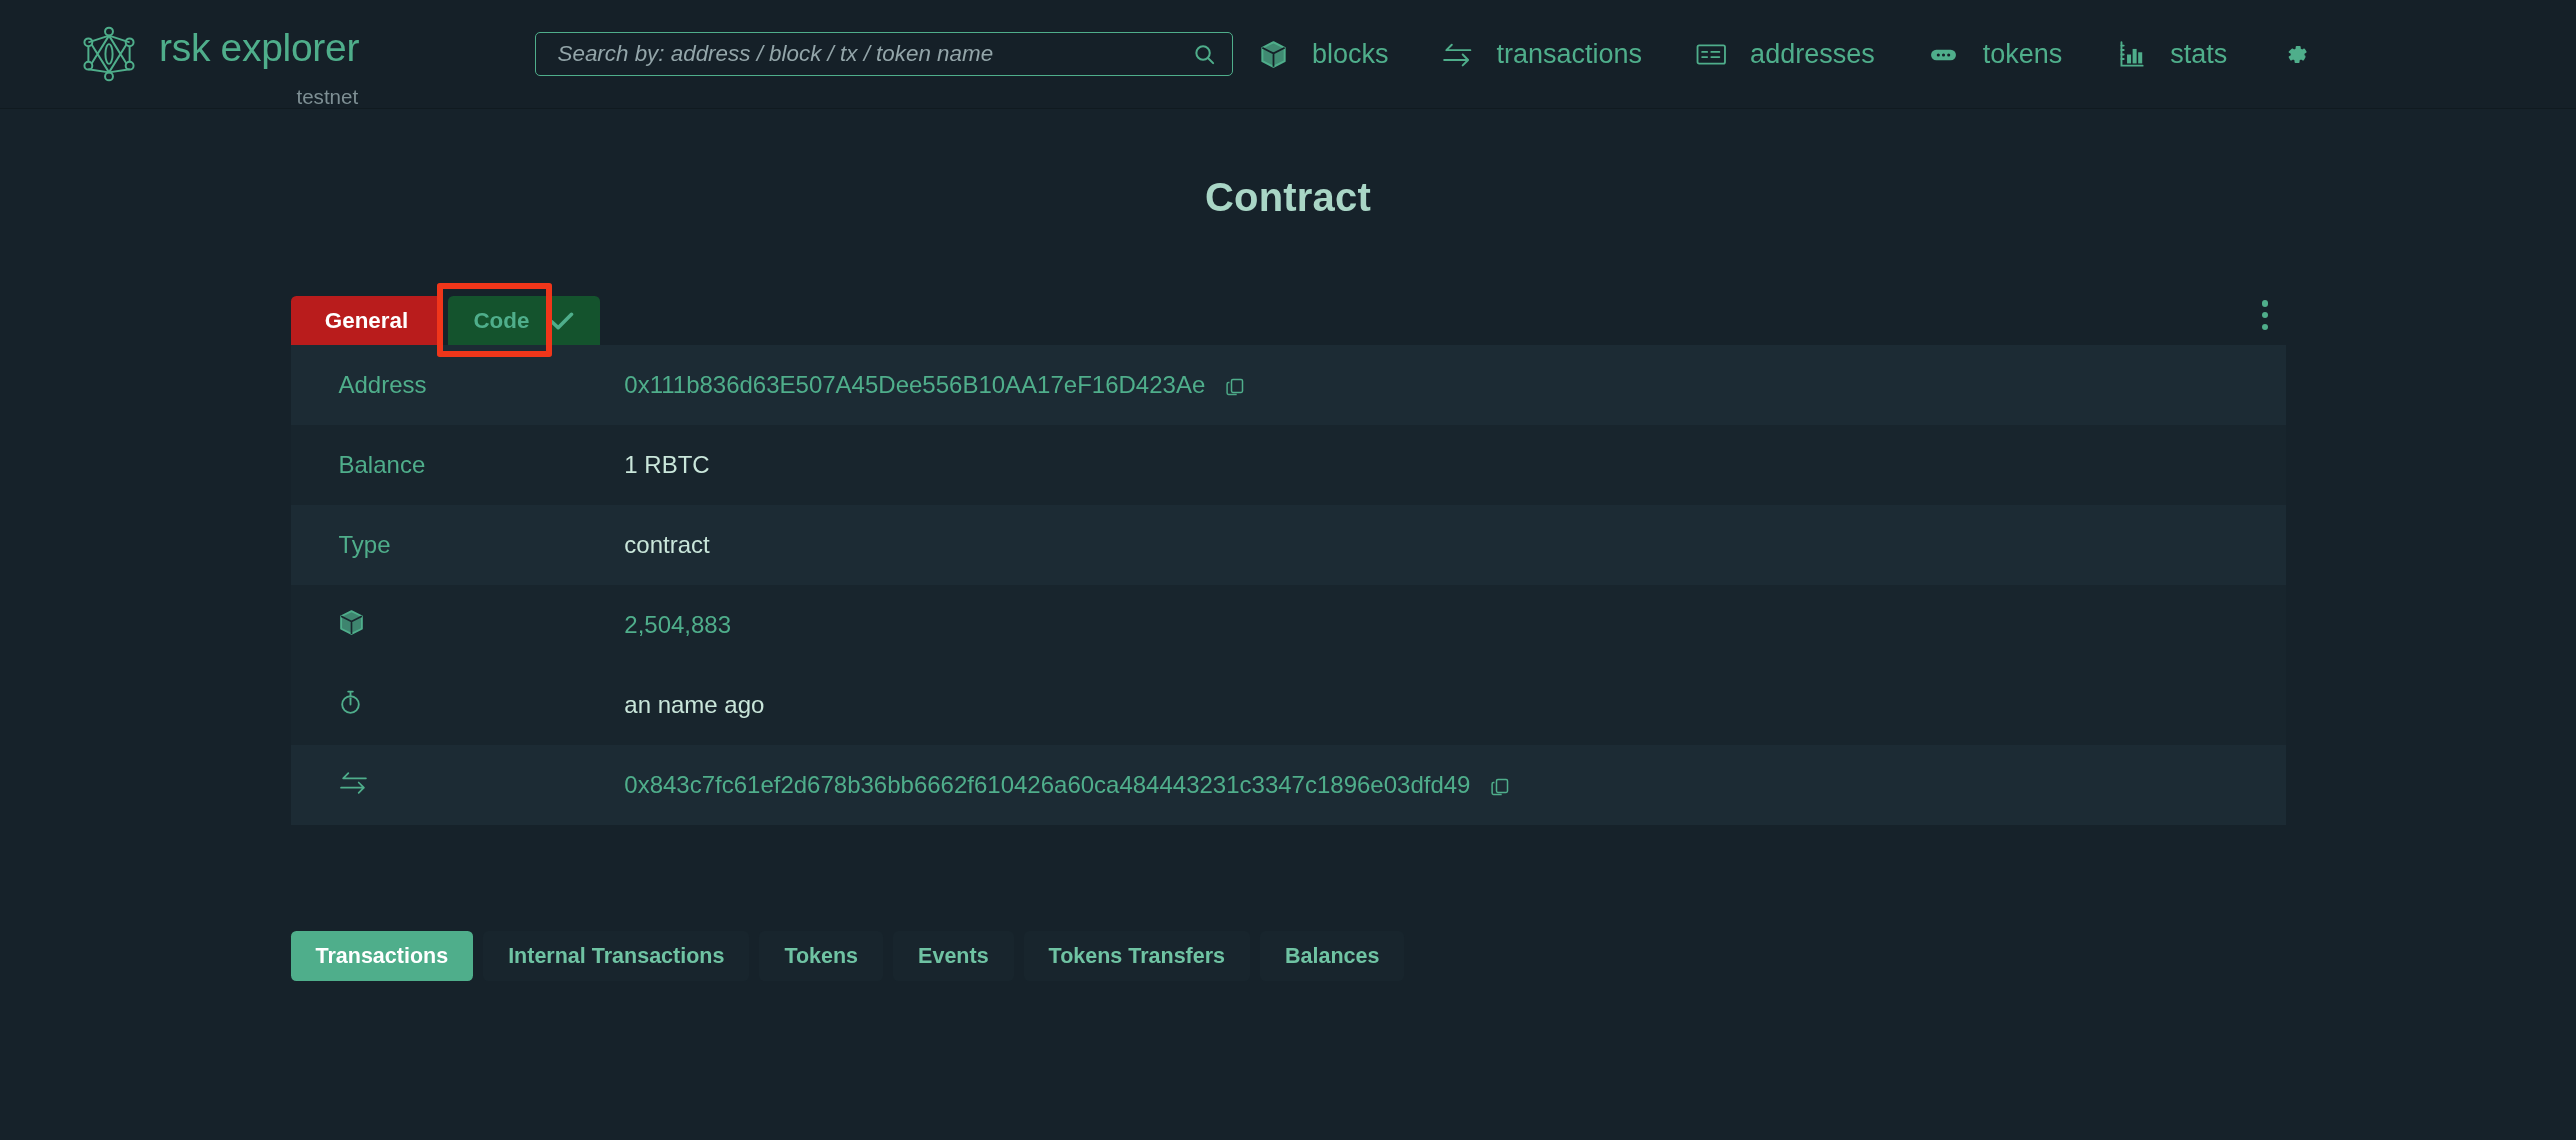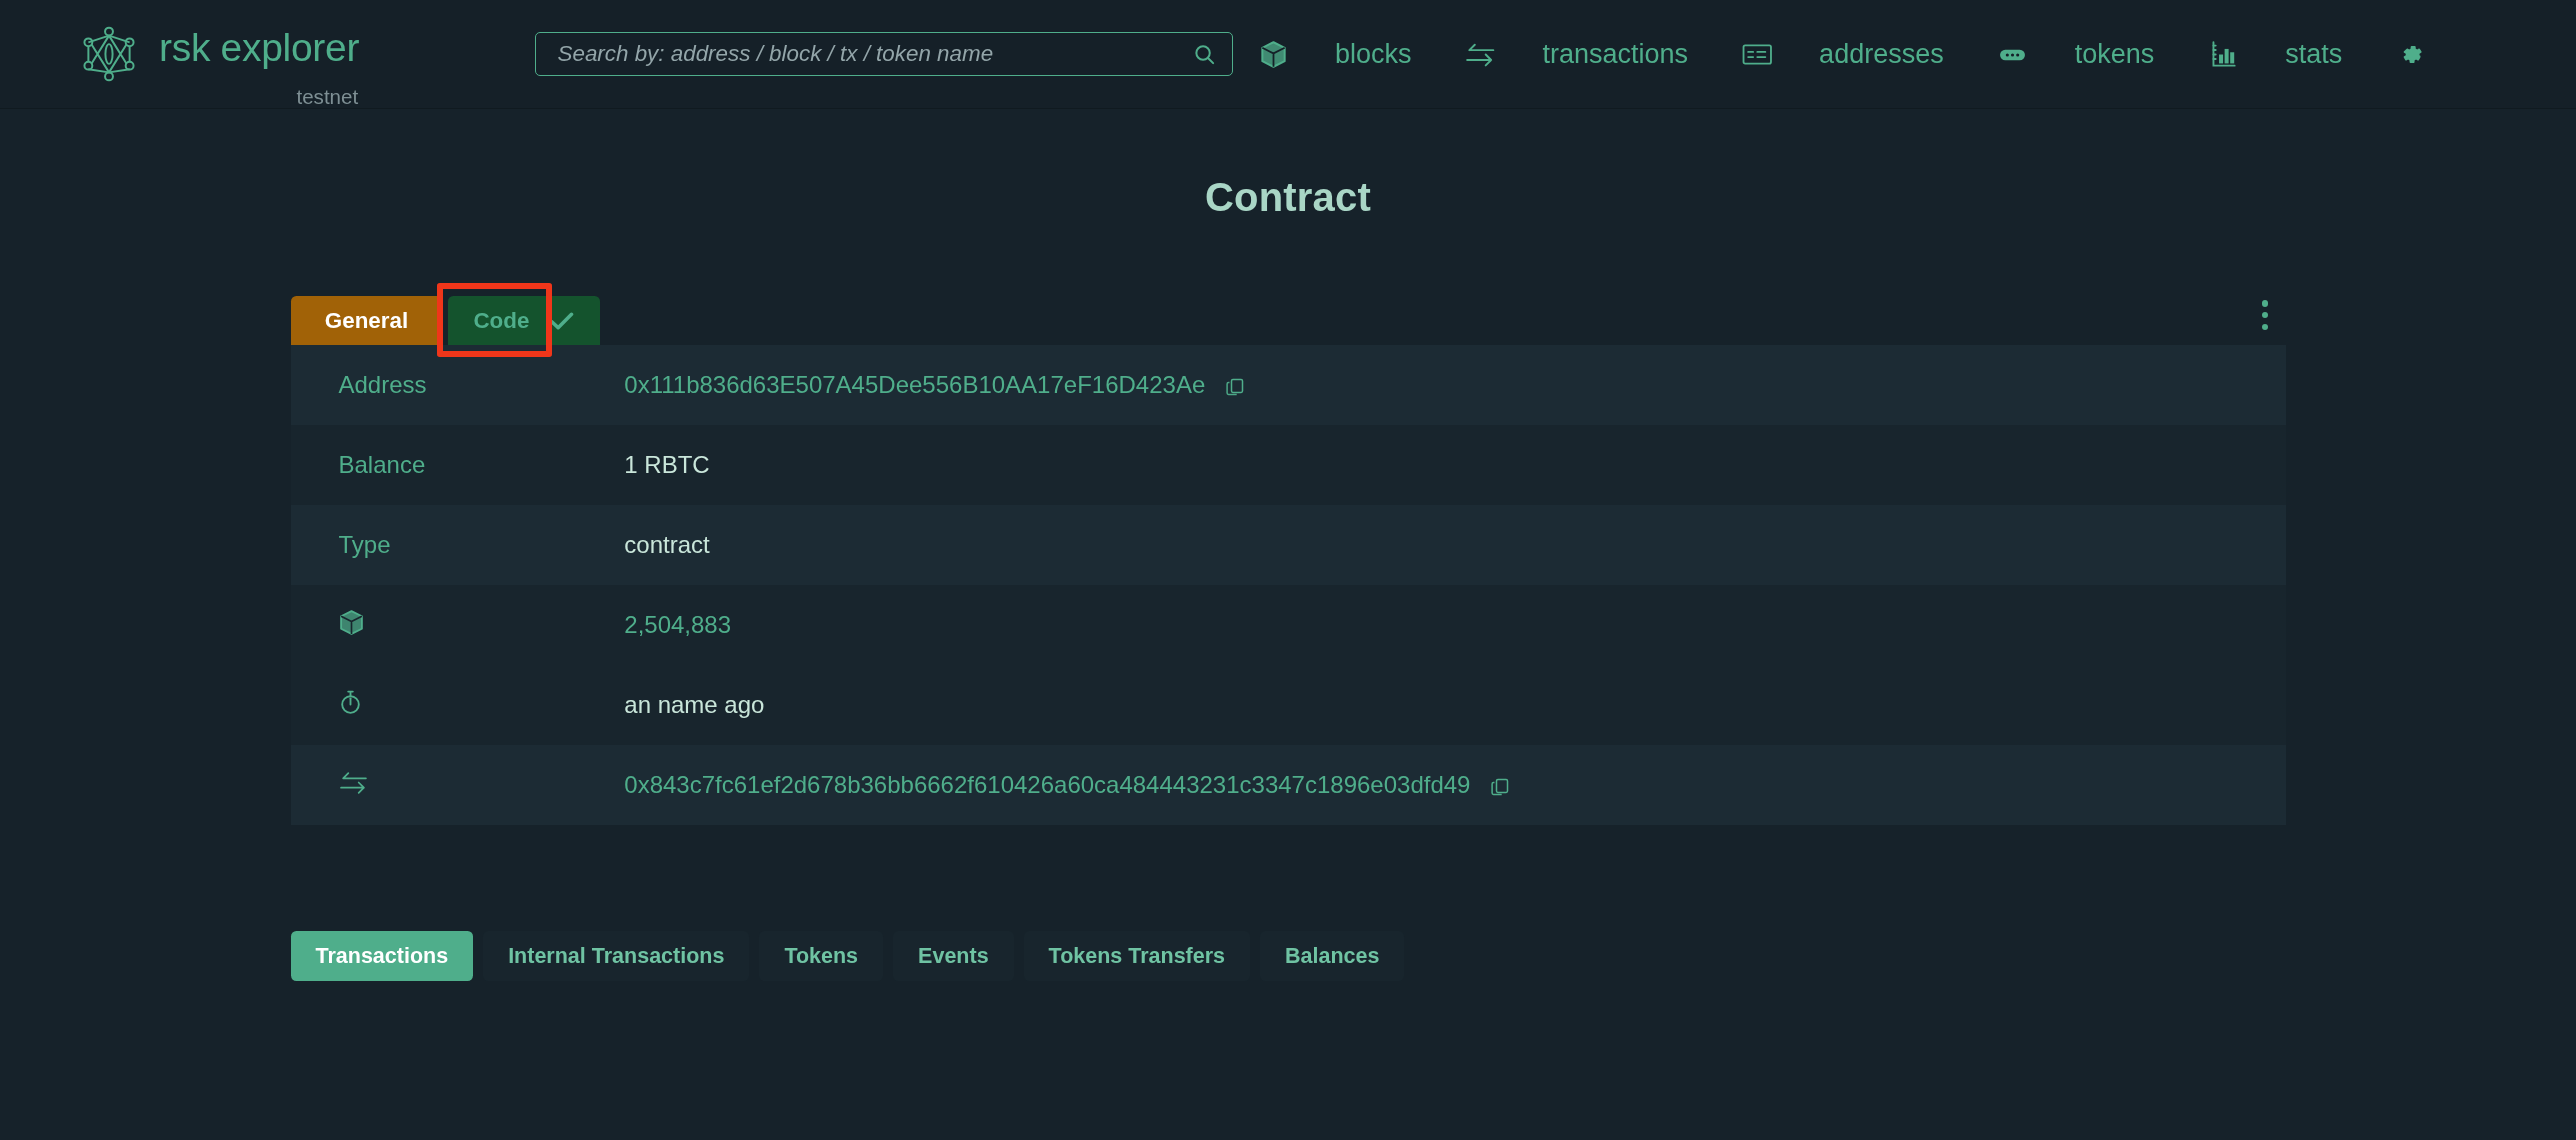--- a/index.html
+++ b/index.html
@@ -87,21 +87,20 @@
     align-items: center;
   }
   .nav-item {
     display: flex;
     align-items: center;
     color: #4fae8b;
     font-size: 27px;
     text-decoration: none;
     margin-right: 50px;
     cursor: pointer;
-    gap: 23px;
   }
   .nav-item .nav-icon {
     display: inline-flex;
     align-items: center;
     justify-content: center;
     width: 38px;
     margin-right: 20px;
   }
   .nav-gear { margin-right: 0; cursor: pointer; display:flex; align-items:center; }
 
@@ -135,21 +134,21 @@
     display: flex;
     align-items: center;
     justify-content: center;
     font-size: 22.4px;
     font-weight: bold;
     border-radius: 5.4px 5.4px 0 0;
     cursor: pointer;
     padding: 0 23px;
   }
   .tab.active {
-    background: #a16207;
+    background: #b91c1c;
     color: #ffffff;
   }
   .tab.inactive {
     background: #14532d;
     color: #4fae8b;
   }
   .tab-code-wrap {
     position: relative;
     margin-left: 5.4px;
   }

